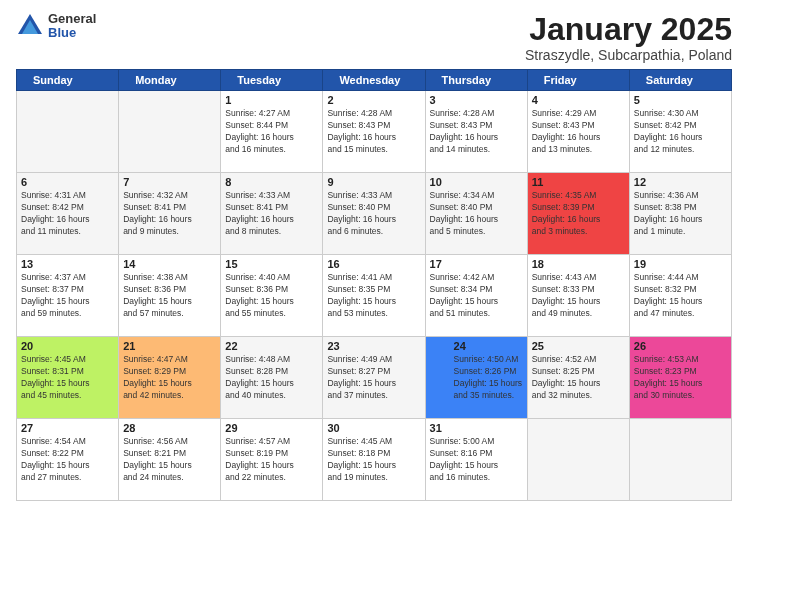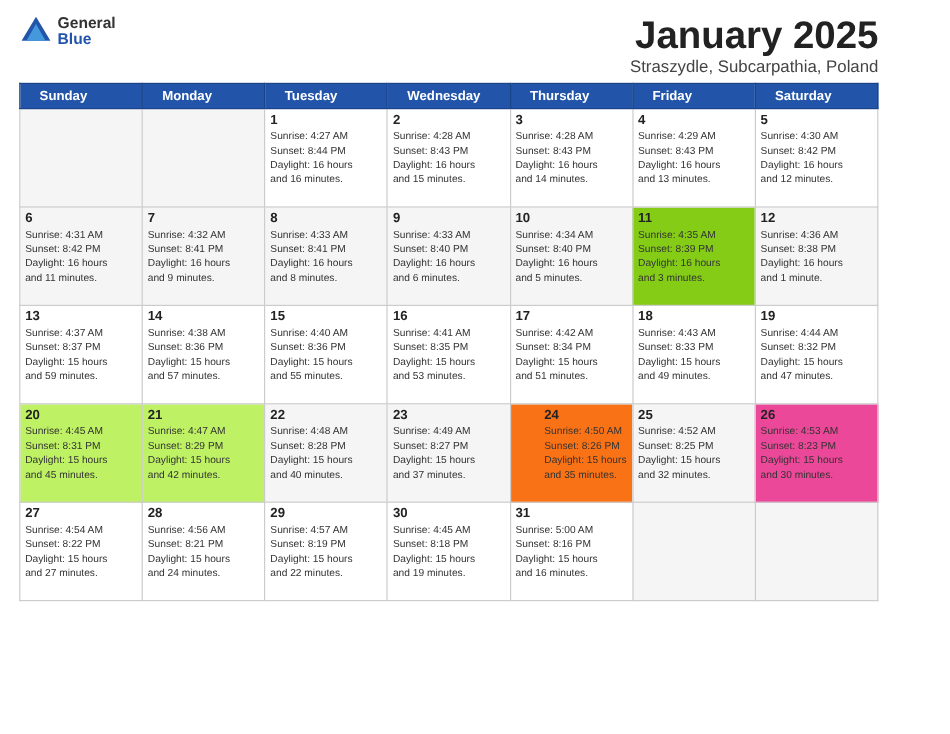--- a/index.html
+++ b/index.html
@@ -199,21 +199,21 @@
 Daylight: 16 hours
 and 6 minutes.</div>
           </td>
           <td style="background: rgb(245, 245, 245);">
             <div class="day-number">10</div>
             <div class="day-info" style="white-space: pre-line;">Sunrise: 4:34 AM
 Sunset: 8:40 PM
 Daylight: 16 hours
 and 5 minutes.</div>
           </td>
-          <td style="background: #84cc16;">
+          <td style="background: #ef4444;">
             <div class="day-number">11</div>
             <div class="day-info" style="white-space: pre-line;">Sunrise: 4:35 AM
 Sunset: 8:39 PM
 Daylight: 16 hours
 and 3 minutes.</div>
           </td>
           <td style="background: rgb(245, 245, 245);">
             <div class="day-number">12</div>
             <div class="day-info" style="white-space: pre-line;">Sunrise: 4:36 AM
 Sunset: 8:38 PM
@@ -273,42 +273,42 @@
           </td>
         </tr>
         <tr>
           <td style="background: #bef264;">
             <div class="day-number">20</div>
             <div class="day-info" style="white-space: pre-line;">Sunrise: 4:45 AM
 Sunset: 8:31 PM
 Daylight: 15 hours
 and 45 minutes.</div>
           </td>
-          <td style="background: #bef264; margin-left: 29px;">
+          <td style="background: #fdba74; margin-left: 29px;">
             <div class="day-number">21</div>
             <div class="day-info" style="white-space: pre-line;">Sunrise: 4:47 AM
 Sunset: 8:29 PM
 Daylight: 15 hours
 and 42 minutes.</div>
           </td>
           <td style="background: rgb(245, 245, 245);">
             <div class="day-number">22</div>
             <div class="day-info" style="white-space: pre-line;">Sunrise: 4:48 AM
 Sunset: 8:28 PM
 Daylight: 15 hours
 and 40 minutes.</div>
           </td>
           <td style="background: rgb(245, 245, 245);">
             <div class="day-number">23</div>
             <div class="day-info" style="white-space: pre-line;">Sunrise: 4:49 AM
 Sunset: 8:27 PM
 Daylight: 15 hours
 and 37 minutes.</div>
           </td>
-          <td style="background: #f97316; padding-left: 28px;">
+          <td style="background: #3b82f6; padding-left: 28px;">
             <div class="day-number">24</div>
             <div class="day-info" style="white-space: pre-line;">Sunrise: 4:50 AM
 Sunset: 8:26 PM
 Daylight: 15 hours
 and 35 minutes.</div>
           </td>
           <td style="background: rgb(245, 245, 245);">
             <div class="day-number">25</div>
             <div class="day-info" style="white-space: pre-line;">Sunrise: 4:52 AM
 Sunset: 8:25 PM

